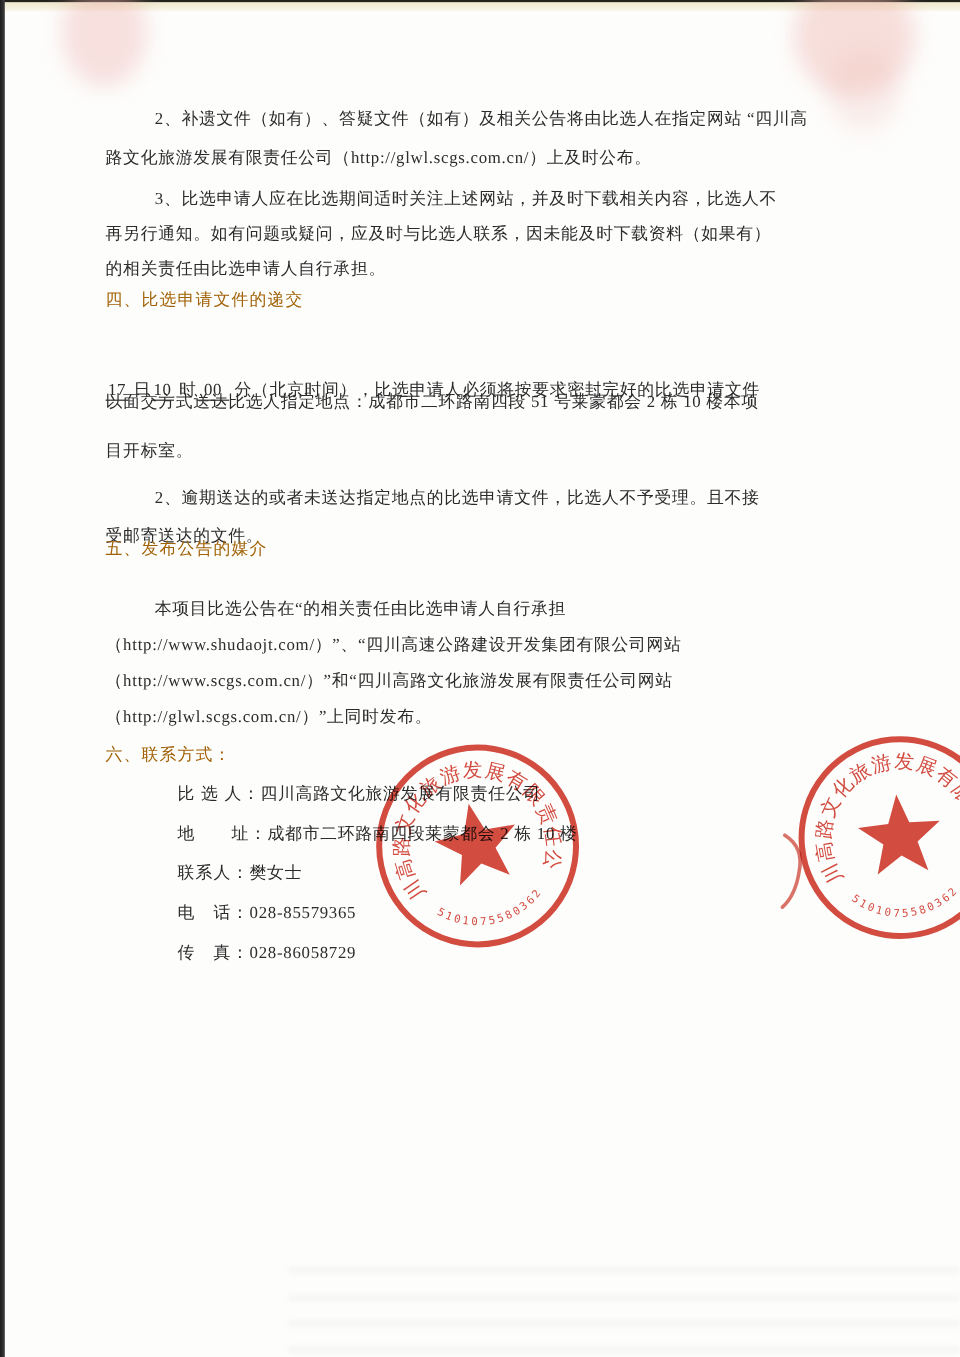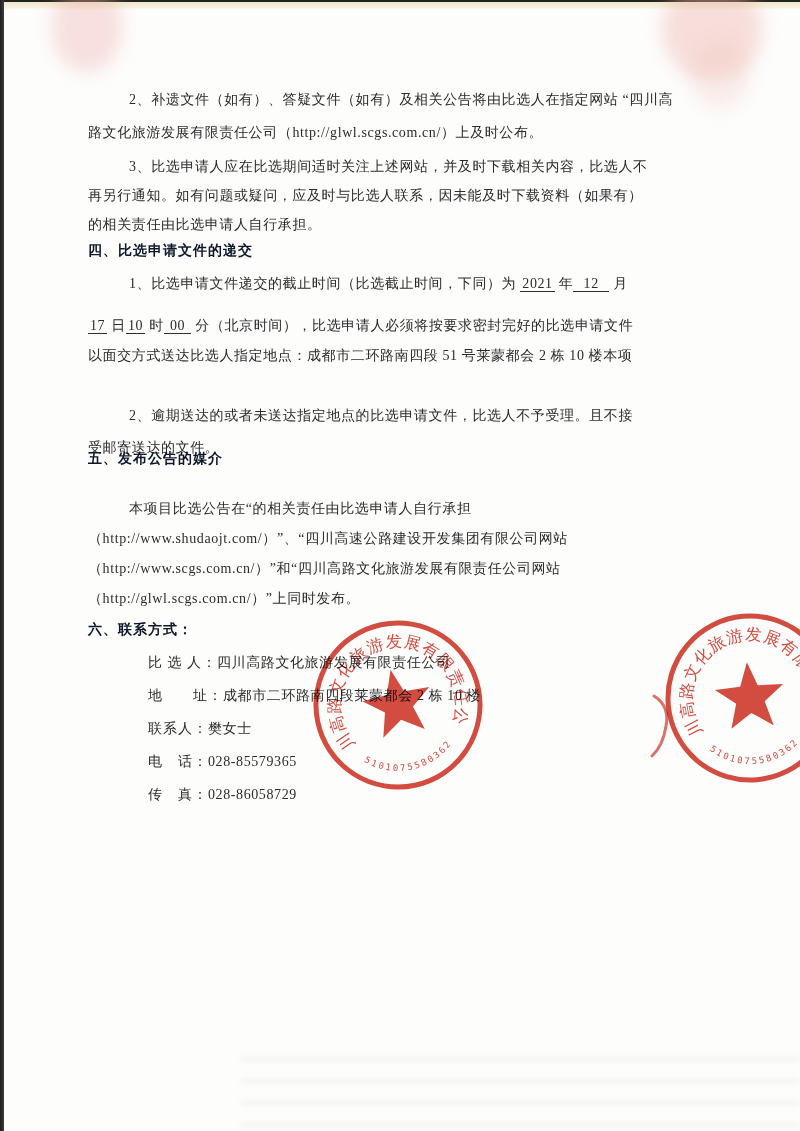--- a/index.html
+++ b/index.html
@@ -26,21 +26,21 @@
   .bleed-noise{position:absolute;left:240px;top:1048px;width:560px;height:80px;
     background:repeating-linear-gradient(0deg,rgba(120,120,120,0.05) 0 6px,rgba(255,255,255,0) 6px 22px);
     filter:blur(2px);}
   
   .line{
     position:absolute;left:88px;width:660px;
     font-size:14px;color:#2b2b2b;letter-spacing:0.6px;
     white-space:pre;line-height:1.2;
   }
   .indent{padding-left:41px;}
-  .heading{font-weight:bold;color:#0f172a;letter-spacing:1px;}
+  .heading{font-weight:normal;color:#a16207;letter-spacing:1px;}
   .u{border-bottom:1.4px solid #2e2e2e;padding:0 2px;}
   .contact-label{display:inline-block;letter-spacing:1px;}
   
   .seal{position:absolute;width:176px;height:176px;mix-blend-mode:multiply;opacity:0.9;}
   .seal svg{display:block;}
   .seal text{font-family:"Liberation Serif","DejaVu Serif",serif;}
   .seal .num{font-family:"DejaVu Sans Mono",monospace;}
   .pen-mark{position:absolute;left:646px;top:692px;width:30px;height:70px;mix-blend-mode:multiply;opacity:.75;}
 </style>
 </head>
@@ -58,23 +58,23 @@
 
   <div class="line indent" style="top:92px">2、补遗文件（如有）、答疑文件（如有）及相关公告将由比选人在指定网站 “四川高</div>
   <div class="line" style="top:125px">路文化旅游发展有限责任公司（http://glwl.scgs.com.cn/）上及时公布。</div>
 
   <div class="line indent" style="top:159px">3、比选申请人应在比选期间适时关注上述网站，并及时下载相关内容，比选人不</div>
   <div class="line" style="top:217px">的相关责任由比选申请人自行承担。</div>
   <div class="line" style="top:188px">再另行通知。如有问题或疑问，应及时与比选人联系，因未能及时下载资料（如果有）</div>
 
   <div class="line heading" style="top:243px">四、比选申请文件的递交</div>
 
-  <div class="line indent" style="top:276px"><span>1、比选申请文件递交的截止时间（比选截止时间，下同）为 </span><span class="u">2021</span><span> 年</span><span class="u">  12  </span><span> 月</span></div>
   <div class="line" style="top:318px"><span class="u">17</span><span> 日</span><span class="u">10</span><span> 时</span><span class="u"> 00 </span><span> 分（北京时间），比选申请人必须将按要求密封完好的比选申请文件</span></div>
-  <div class="line" style="top:348px">以面交方式送达比选人指定地点：成都市二环路南四段 51 号莱蒙都会 2 栋 10 楼本项</div>
+  <div class="line" style="top:328px">以面交方式送达比选人指定地点：成都市二环路南四段 51 号莱蒙都会 2 栋 10 楼本项</div>
+  <div class="line" style="top:369px">目开标室。</div>
 
   <div class="line indent" style="top:408px">2、逾期送达的或者未送达指定地点的比选申请文件，比选人不予受理。且不接</div>
   <div class="line" style="top:440px">受邮寄送达的文件。</div>
 
   <div class="line heading" style="top:451px">五、发布公告的媒介</div>
 
   <div class="line indent" style="top:501px">本项目比选公告在“的相关责任由比选申请人自行承担</div>
   <div class="line" style="top:531px">（http://www.shudaojt.com/）”、“四川高速公路建设开发集团有限公司网站</div>
   <div class="line" style="top:561px">（http://www.scgs.com.cn/）”和“四川高路文化旅游发展有限责任公司网站</div>
   <div class="line" style="top:591px">（http://glwl.scgs.com.cn/）”上同时发布。</div>

